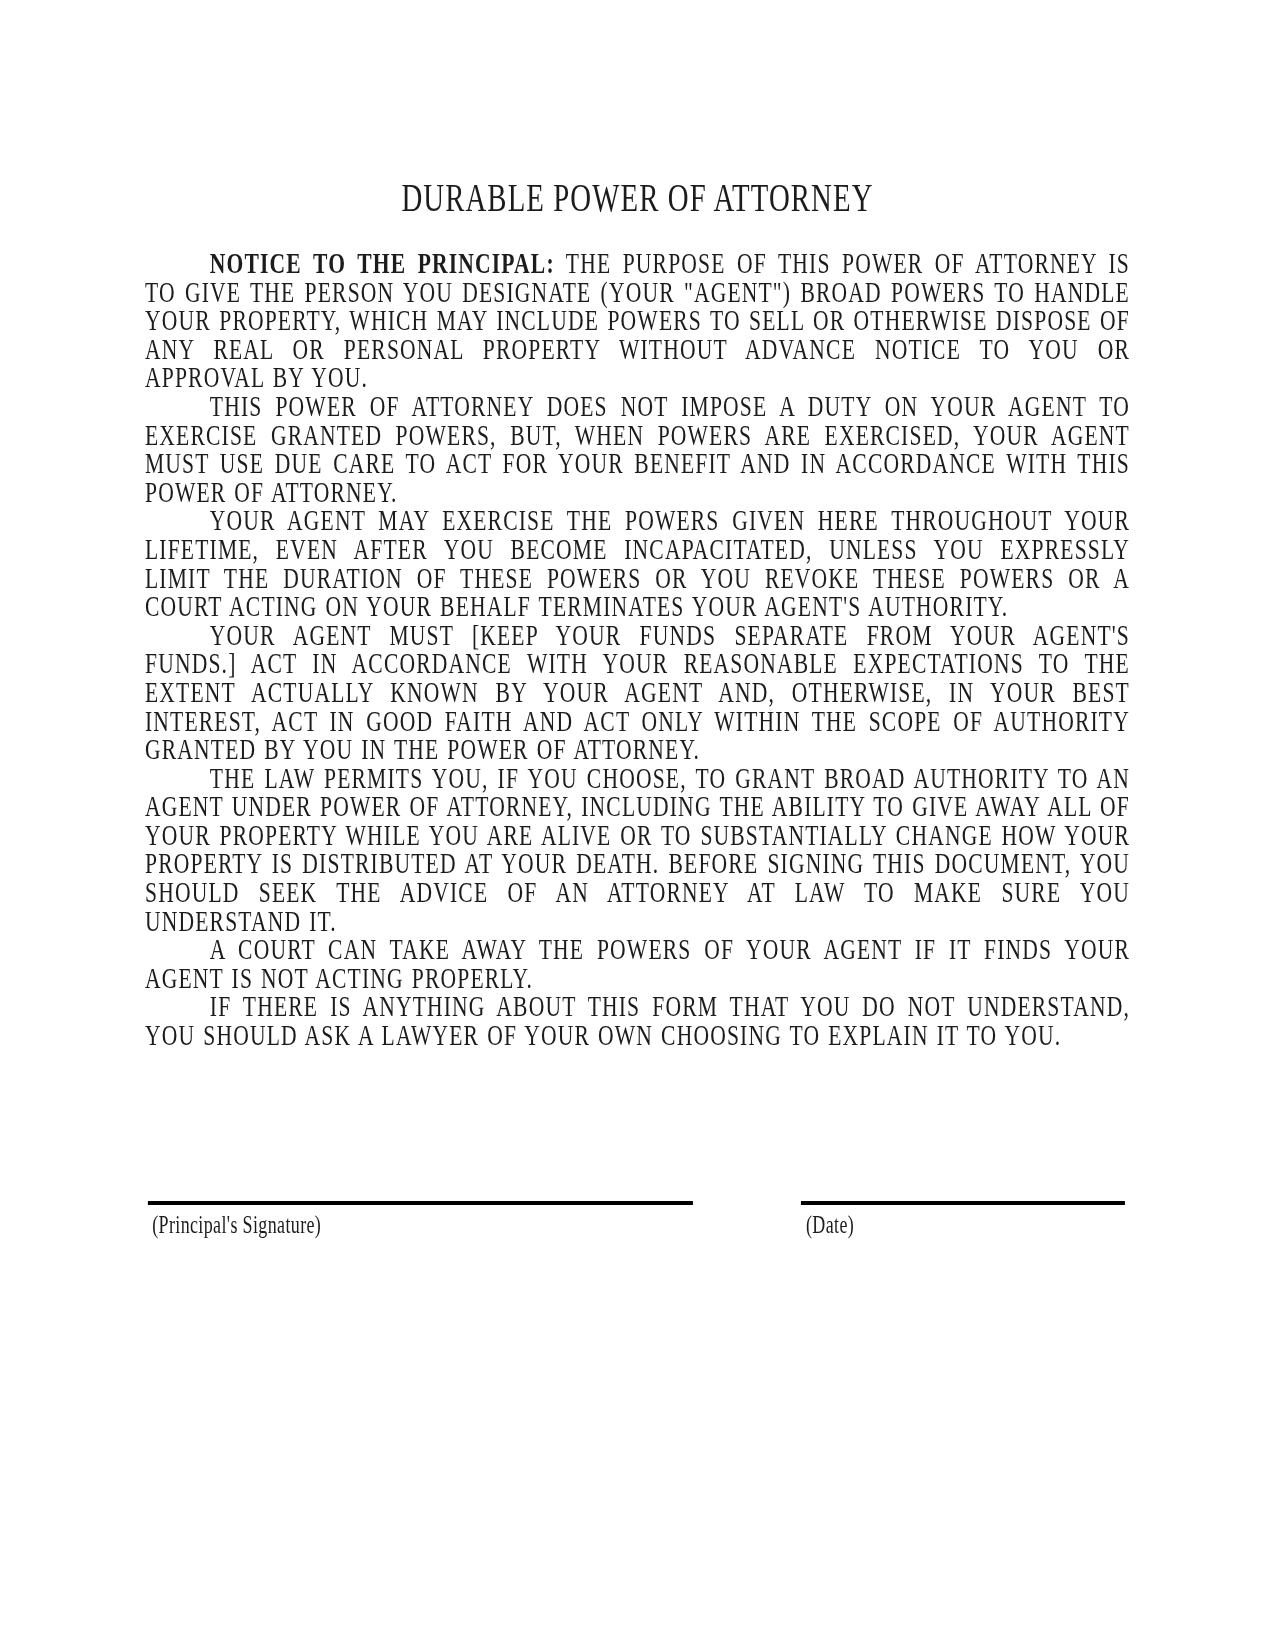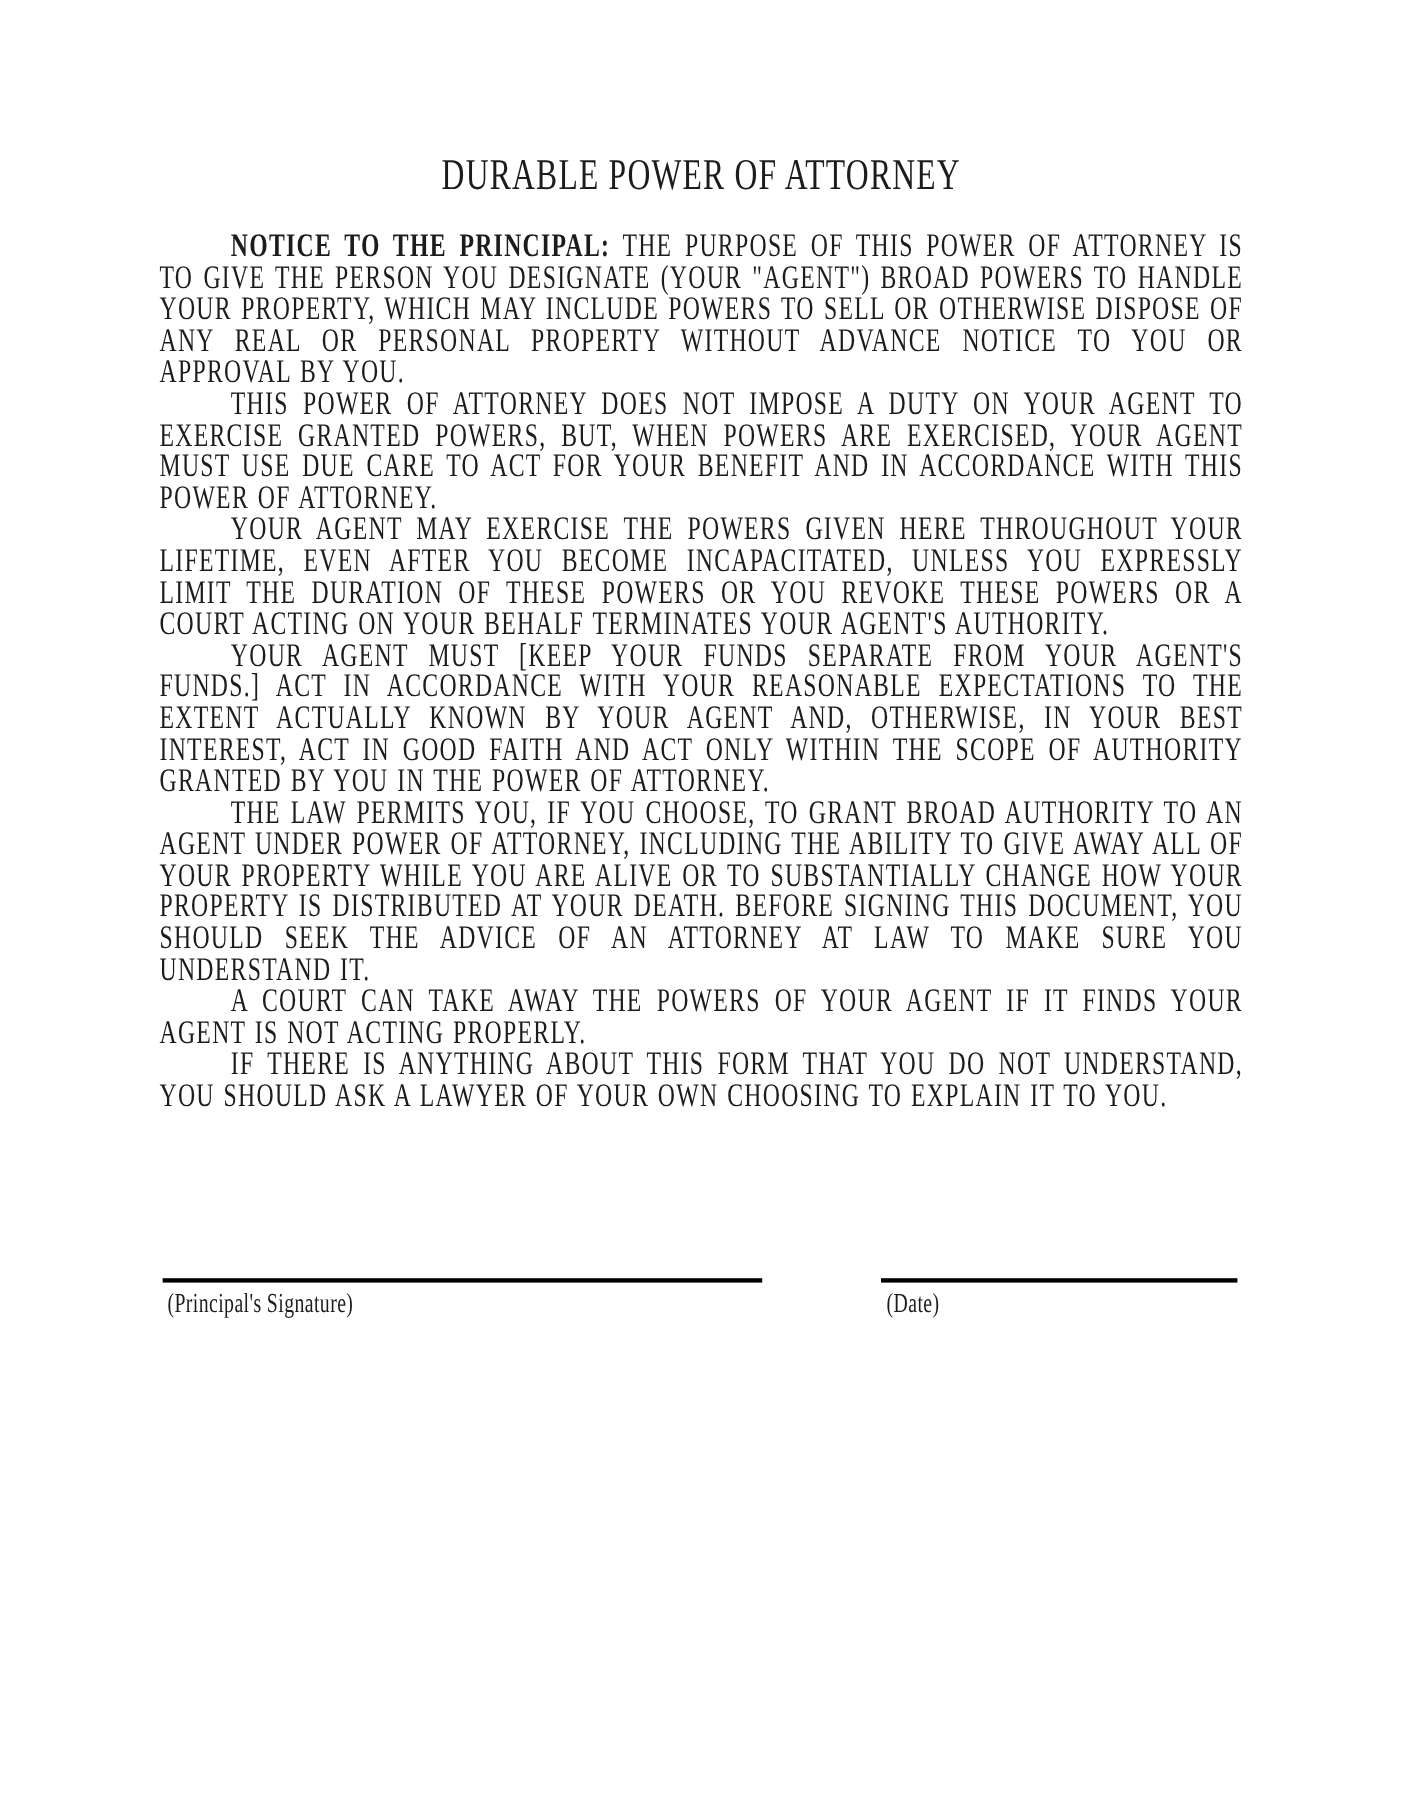--- a/index.html
+++ b/index.html
@@ -8,20 +8,21 @@
     background: #ffffff;
   }
   .page {
     position: relative;
     width: 1275px;
     height: 1248px;
     background: #ffffff;
     overflow: hidden;
     font-family: "Liberation Serif", "DejaVu Serif", serif;
     color: #1c1c1c;
+    margin-top: 39px;
   }
   
   .doc {
     position: absolute;
     left: 145px;
     top: 0;
     width: 1368px;
     height: 1650px;
     transform: scaleX(0.72);
     transform-origin: top left;

